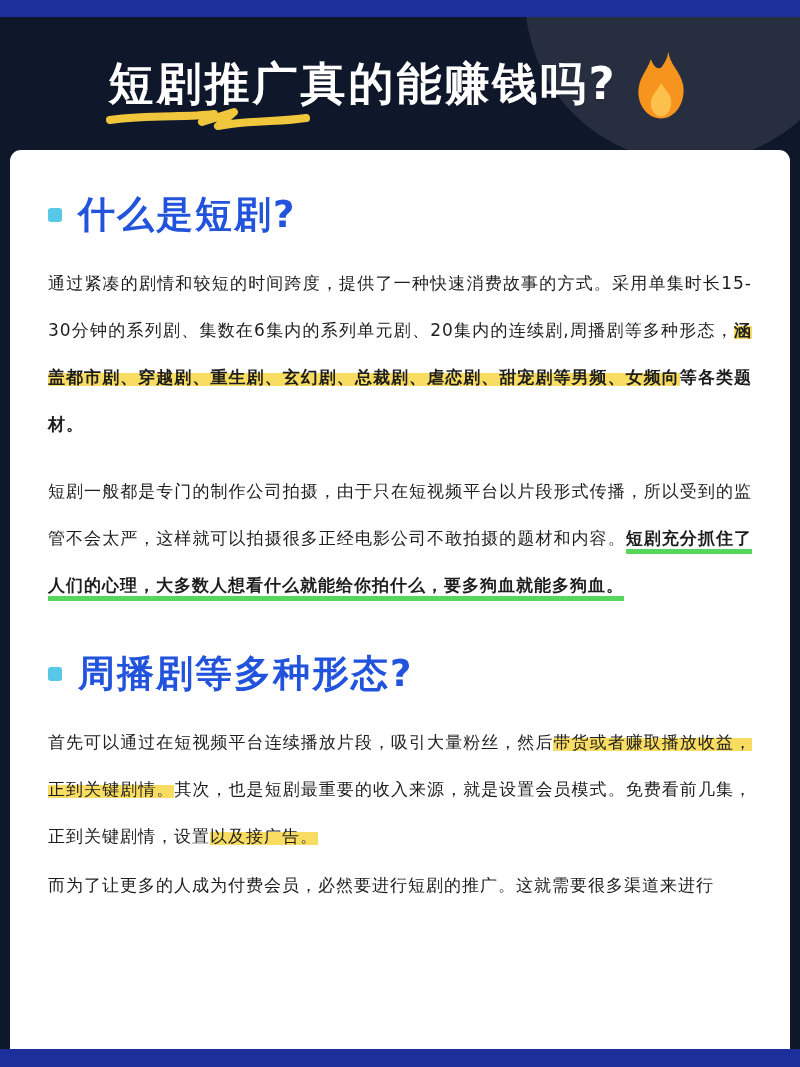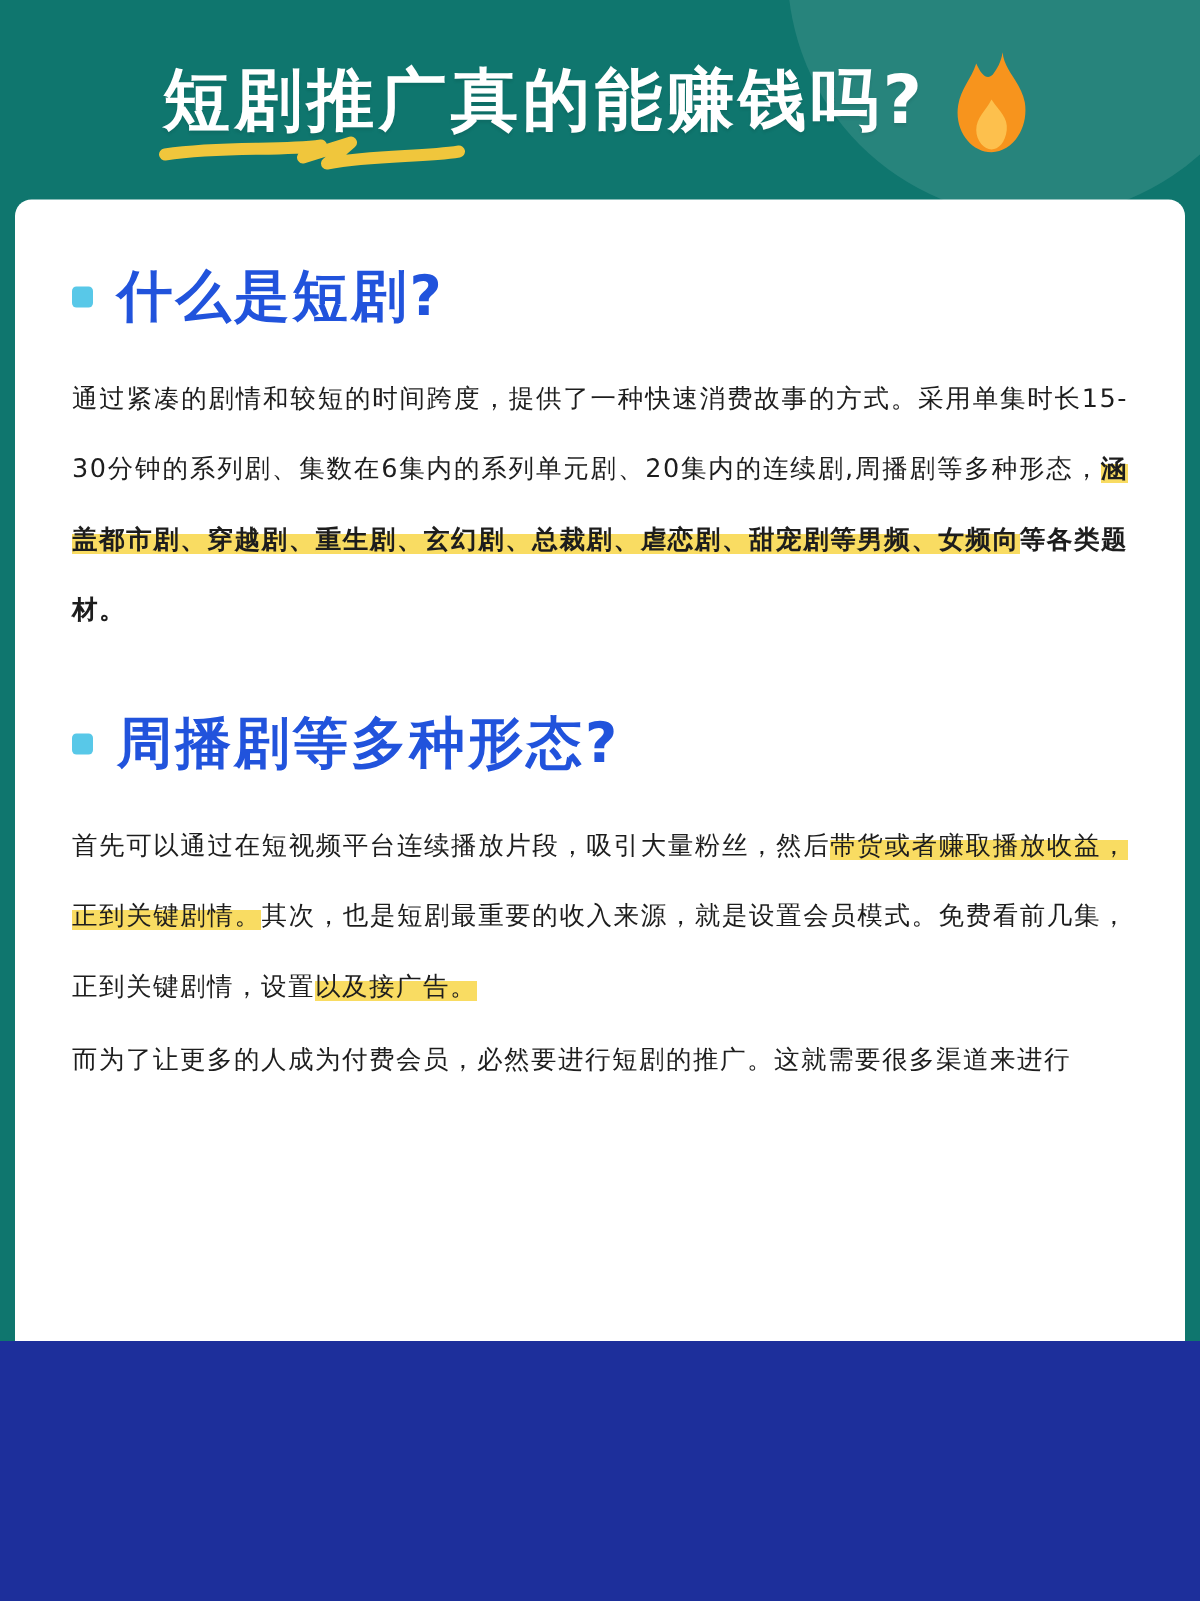--- a/index.html
+++ b/index.html
@@ -1,20 +1,20 @@
 <!DOCTYPE html>
 <html><head>
 <meta charset="utf-8">
 <style>
   html,body{margin:0;padding:0;background:#1d2f9b;}
   .stage{
     position:relative;
-    width:800px;height:894px;
-    margin:0 auto;
-    background:#0f766e;
+    width:800px;height:1032px;
+    margin:17px auto;
+    background:#0f172a;
     overflow:hidden;
     font-family:"DejaVu Sans","Liberation Sans",sans-serif;
   }
   
   .deco-circle{
     position:absolute;
     width:330px;height:330px;
     border-radius:50%;
     background:rgba(255,255,255,0.10);
     left:525px;top:-185px;
@@ -99,20 +99,21 @@
     </svg>
   </div>
 
   <div class="card">
 
     <div class="section-heading">
       <span class="bullet"></span>
       <h2>什么是短剧?</h2>
     </div>
     <p class="para"><span class="run normal">通过紧凑的剧情和较短的时间跨度，提供了一种快速消费故事的方式。采用单集时长15-30分钟的系列剧、集数在6集内的系列单元剧、20集内的连续剧,周播剧等多种形态，</span><span class="run bold-highlight">涵盖都市剧、穿越剧、重生剧、玄幻剧、总裁剧、虐恋剧、甜宠剧等男频、女频向</span><span class="run bold">等各类题材。</span></p>
+    <p class="para"><span class="run normal">短剧一般都是专门的制作公司拍摄，由于只在短视频平台以片段形式传播，所以受到的监管不会太严，这样就可以拍摄很多正经电影公司不敢拍摄的题材和内容。</span><span class="run bold-green-underline">短剧充分抓住了人们的心理，大多数人想看什么就能给你拍什么，要多狗血就能多狗血。</span></p>
 
     <div class="section-heading" style="margin-top:40px;">
       <span class="bullet"></span>
       <h2>周播剧等多种形态?</h2>
     </div>
     <p class="para"><span class="run normal">首先可以通过在短视频平台连续播放片段，吸引大量粉丝，然后</span><span class="run highlight">带货或者赚取播放收益，正到关键剧情。</span><span class="run normal">其次，也是短剧最重要的收入来源，就是设置会员模式。免费看前几集，正到关键剧情，设置</span><span class="run highlight">以及接广告。</span></p>
     <p class="para tight"><span class="run normal">而为了让更多的人成为付费会员，必然要进行短剧的推广。这就需要很多渠道来进行</span></p>
 
   </div>
 </div>

